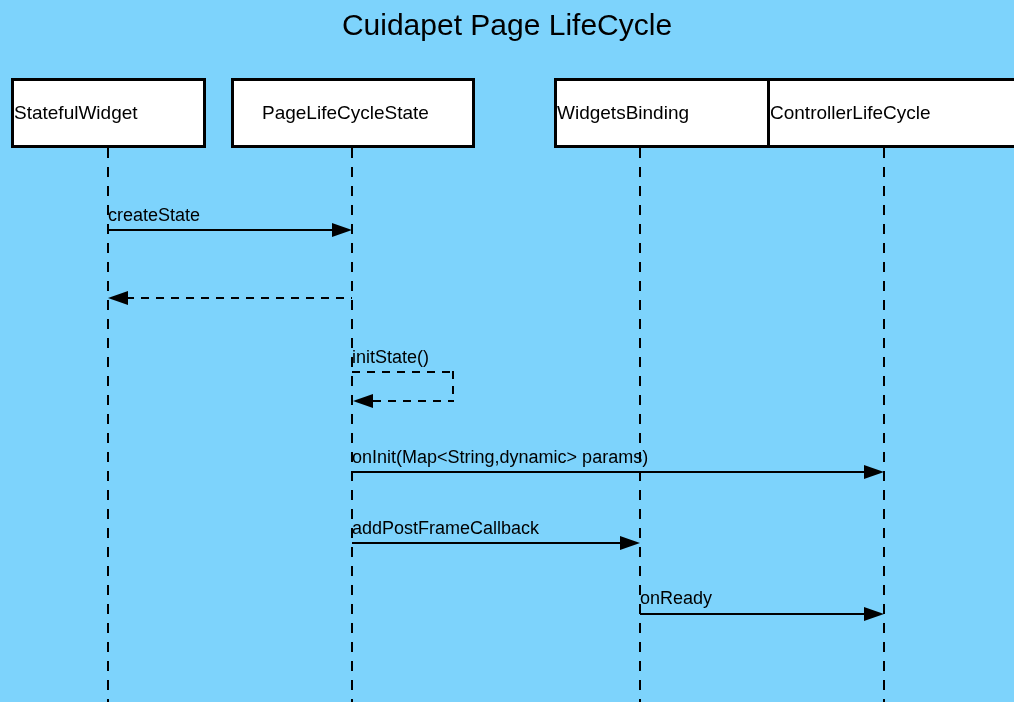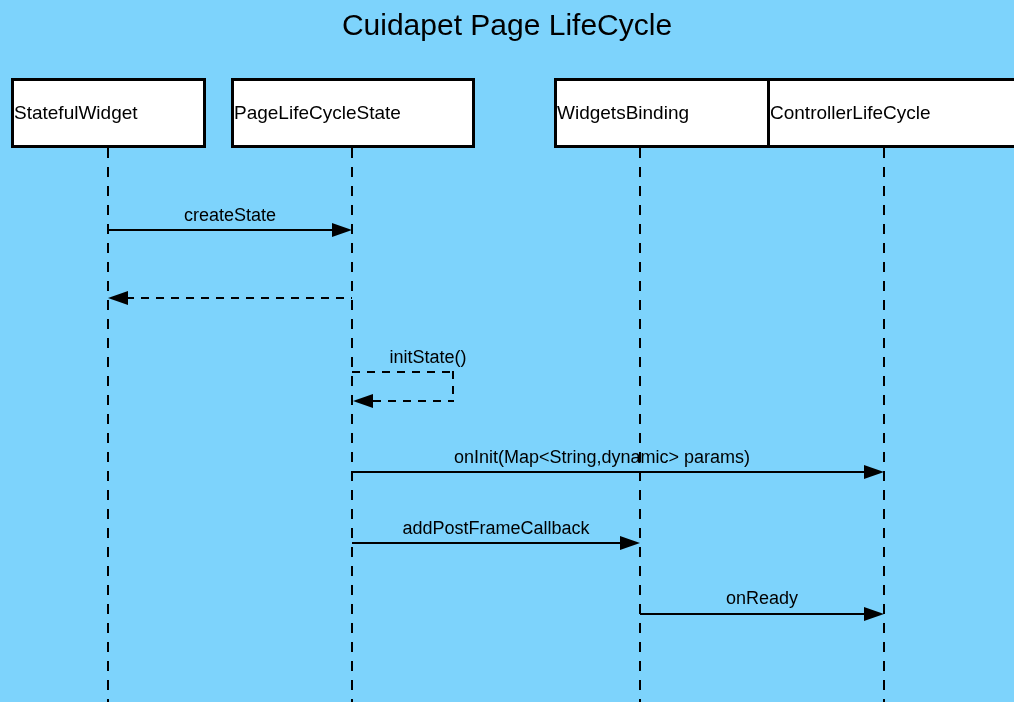--- a/index.html
+++ b/index.html
@@ -72,37 +72,37 @@
     border-top: 7px solid transparent;
     border-bottom: 7px solid transparent;
     border-right: 20px solid #000000;
     z-index: 4;
   }
   .msg-label {
     position: absolute;
     font-size: 18px;
     line-height: 24px;
     height: 24px;
-    text-align: center;
+    text-align: left;
     white-space: nowrap;
     color: #000000;
     z-index: 3;
   }
 </style>
 </head>
 <body>
 
 <div class="canvas">
 
   <div class="title">Cuidapet Page LifeCycle</div>
 
   <div class="pbox" style="left:11px;  width:195px;">
     <span>StatefulWidget</span>
   </div>
-  <div class="pbox" style="left:231px; width:244px;">
+  <div class="pbox" style="left:231px; width:244px;padding-left:28px;">
     <span>PageLifeCycleState</span>
   </div>
   <div class="pbox" style="left:554px; width:241px;">
     <span>WidgetsBinding</span>
   </div>
   <div class="pbox" style="left:767px; width:256px;">
     <span>ControllerLifeCycle</span>
   </div>
 
   <div class="lifeline" style="left:107px;"></div>

